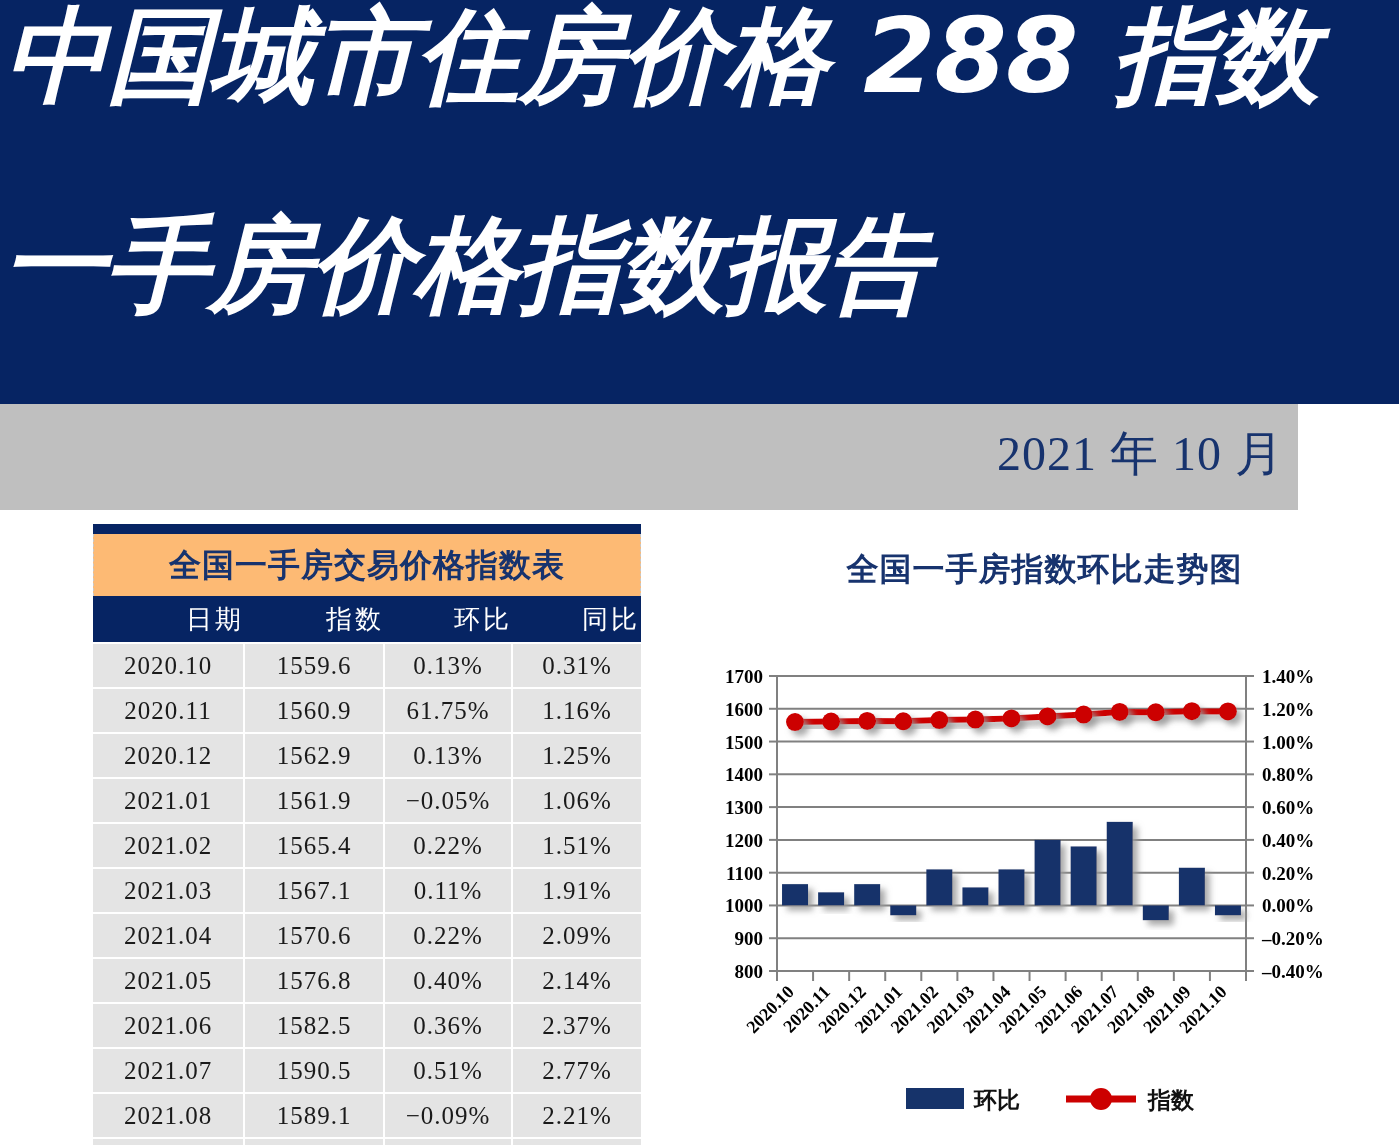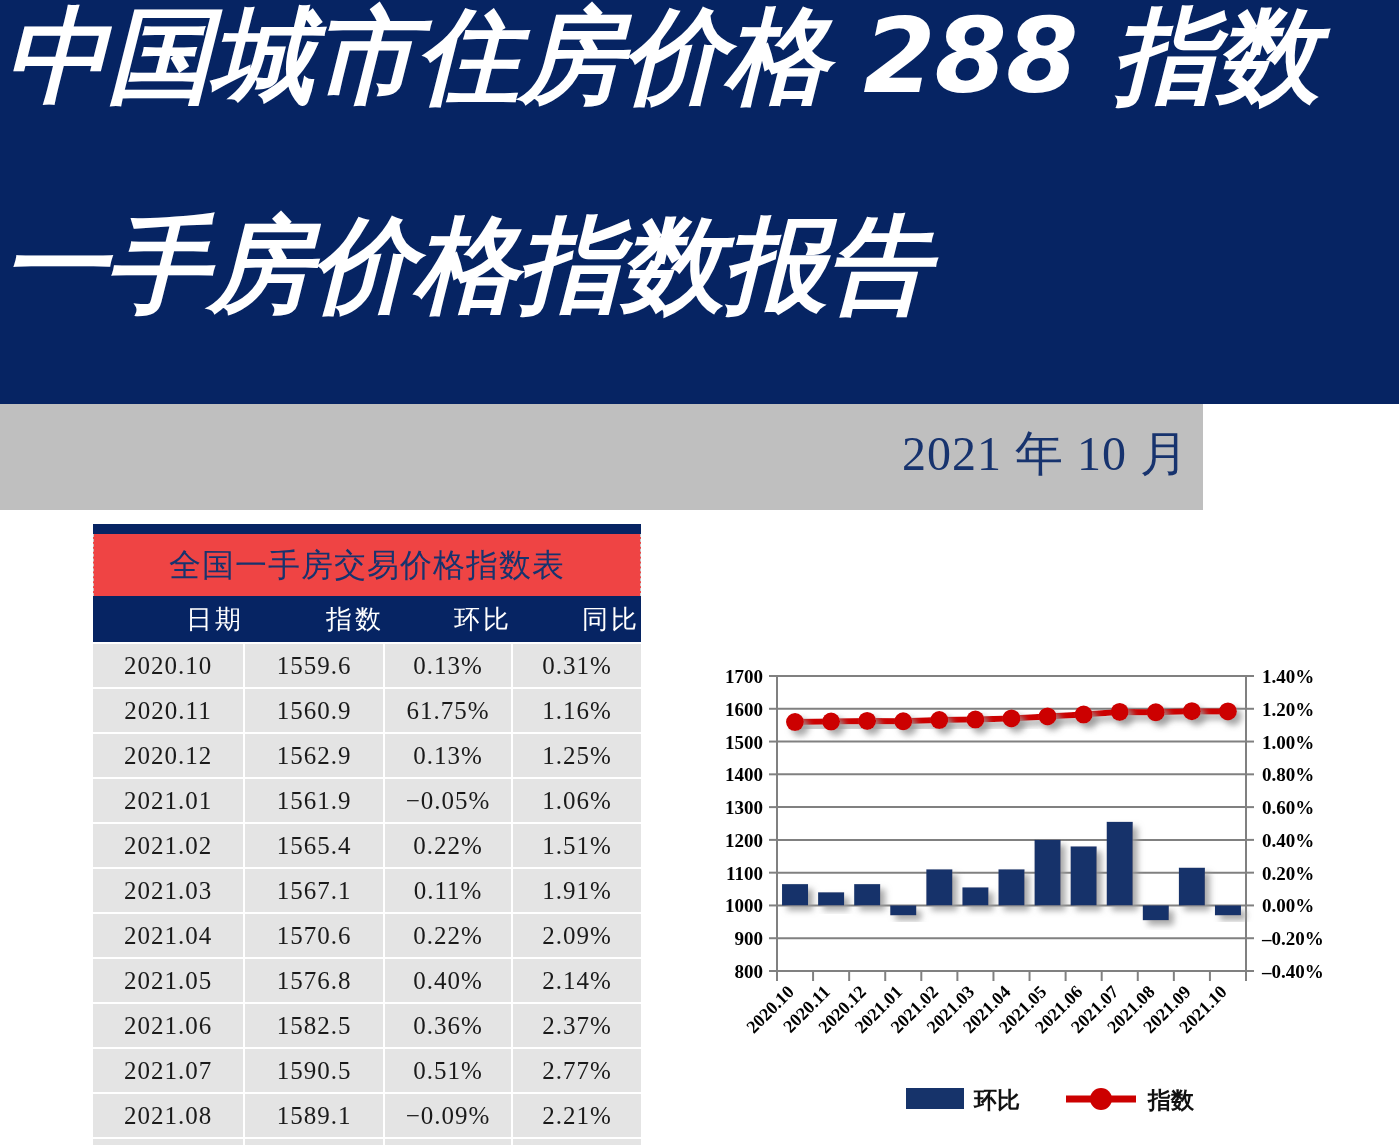--- a/index.html
+++ b/index.html
@@ -23,42 +23,42 @@
     color:#ffffff;
     font-family:"DejaVu Sans","Liberation Sans",sans-serif;
     font-weight:bold;
     white-space:nowrap;
     letter-spacing:-1px;
   }
   .banner-line-1{top:-4px;font-size:104px;line-height:120px;padding-left:4px;}
   .banner-line-2{top:205px;font-size:104px;line-height:120px;padding-left:2px;}
 
   .graybar{
-    position:absolute;left:0;top:404px;width:1203px;height:106px;
+    position:absolute;left:0;top:404px;width:1298px;height:106px;
     background:#bfbfbf;
   }
   .graybar .date{
     position:absolute;right:14px;top:18px;
     color:#17336e;
     font-size:48px;
     font-family:"Liberation Serif","DejaVu Serif",serif;
     letter-spacing:1px;
     white-space:nowrap;
   }
 
   
   .table-wrap{
     position:absolute;left:93px;top:524px;width:548px;
   }
   .table-topbar{height:10px;background:#062463;}
   .table-title{
     height:62px;line-height:62px;text-align:center;
-    background:#ef4444;
+    background:#fdba74;
     color:#17336e;
-    font-size:32px;font-weight:normal;
+    font-size:32px;font-weight:bold;
     letter-spacing:1px;
     border-left:1px dashed #c8c8c8;
     border-right:1px dashed #c8c8c8;
     box-sizing:border-box;
   }
   table.idx{
     border-collapse:separate;border-spacing:0;
     width:548px;table-layout:fixed;
     font-size:25px;
   }
@@ -211,20 +211,21 @@
           <td>2021.09</td>
           <td>1592.8</td>
           <td>0.23%</td>
           <td>2.26%</td>
         </tr>
       </tbody>
   </table>
 </div>
 
 <div class="chart-wrap">
+  <div class="chart-title">全国一手房指数环比走势图</div>
   <svg class="chart-svg" id="chart-svg" width="709" height="500">
       <defs>
         <filter id="sh" x="-40%" y="-40%" width="200%" height="200%">
           <feDropShadow dx="5" dy="5" stdDeviation="3" flood-color="#9a9a9a" flood-opacity="0.85"></feDropShadow>
         </filter>
       </defs>
       <line x1="87" y1="327" x2="556" y2="327" stroke="#808080" stroke-width="2"></line>
       <line x1="79" y1="327" x2="87" y2="327" stroke="#808080" stroke-width="2"></line>
       <line x1="556" y1="327" x2="564" y2="327" stroke="#808080" stroke-width="2"></line>
       <text x="73" y="334" text-anchor="end" class="axis-text">800</text>

